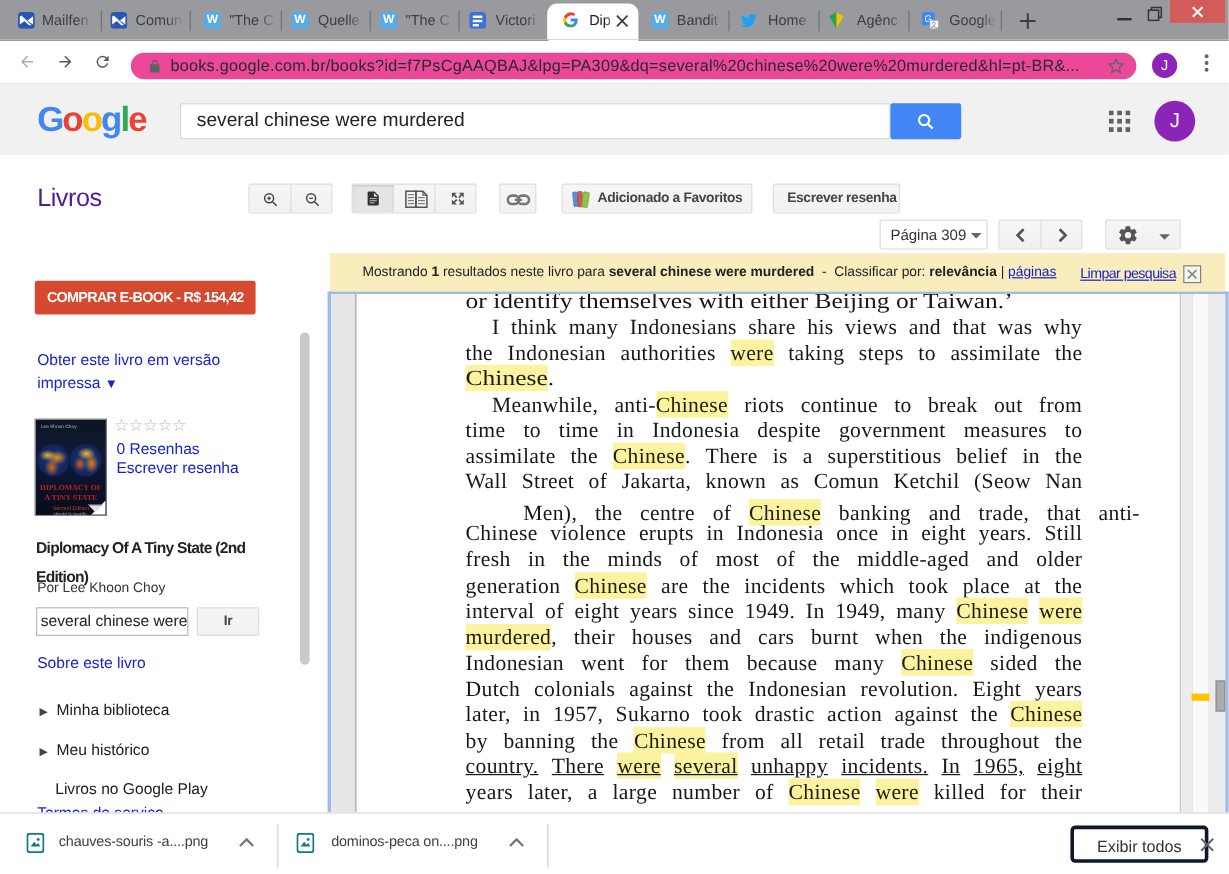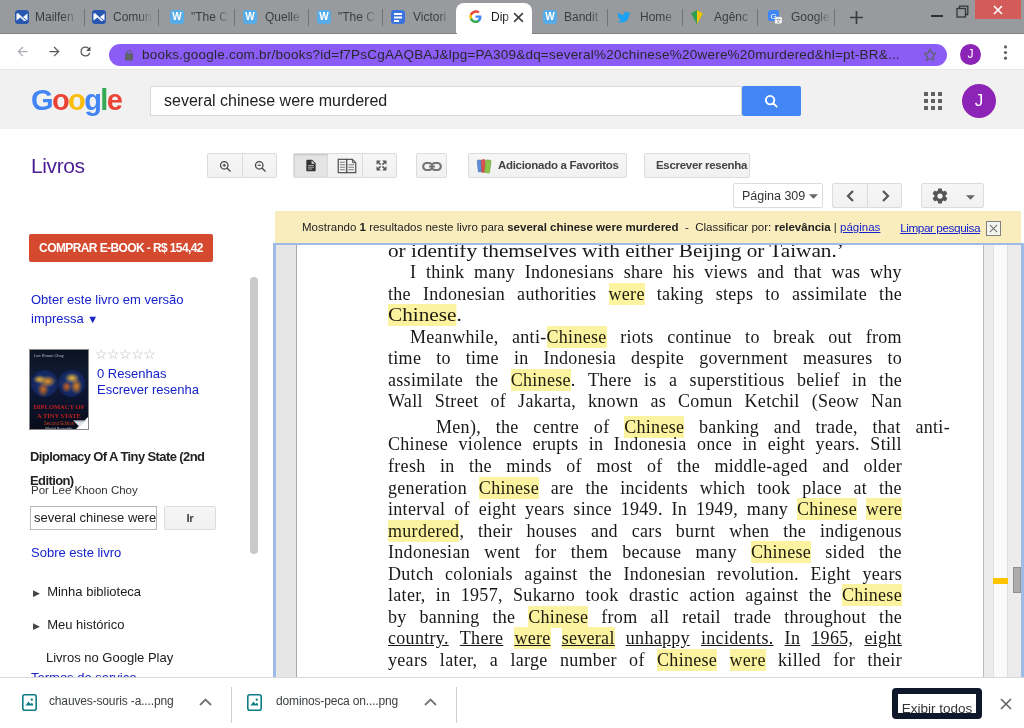--- a/index.html
+++ b/index.html
@@ -7,21 +7,21 @@
 .abs{position:absolute}
 
 #tabstrip{left:0;top:0;width:1024px;height:33px;background:#989a9d}
 .tabtxt{position:absolute;top:10px;font-size:12px;color:#3b3e41;white-space:nowrap;overflow:hidden;width:42px}
 .fade{position:absolute;top:8px;width:14px;height:18px;background:linear-gradient(90deg,rgba(152,154,157,0),#989a9d)}
 .sep{position:absolute;top:9px;width:1px;height:17px;background:#717477}
 .fav{position:absolute;top:10px;width:14px;height:14px;border-radius:3px}
 .wico{background:#57ace8;color:#fff;font-size:10px;font-weight:bold;text-align:center;line-height:14px}
 
 #navbar{left:0;top:33px;width:1024px;height:37px;background:#fff;border-top:1px solid #7e8083;border-bottom:1px solid #e8e8e8}
-#pill{position:absolute;left:109px;top:10px;width:838px;height:22px;border-radius:11px;background:#8b5cf6}
+#pill{position:absolute;left:109px;top:10px;width:838px;height:22px;border-radius:11px;background:#ec4899}
 #urltxt{position:absolute;left:33px;top:3px;font-size:13.5px;color:#28292c;white-space:nowrap;letter-spacing:0.22px}
 
 #header{left:0;top:70px;width:1024px;height:59px;background:#f1f1f1}
 #glogo{position:absolute;left:31px;top:14px;font-size:29px;font-weight:bold;letter-spacing:-1.6px}
 #hsearch{position:absolute;left:150px;top:16px;width:592px;height:30px;background:#fff;border:1px solid #d9d9d9;font-size:16px;color:#222;line-height:28px;padding-left:13px}
 #hbtn{position:absolute;left:742px;top:16px;width:59px;height:30px;background:#4285f4;border-radius:2px}
 
 .gbtn{position:absolute;height:25px;border:1px solid #dcdcdc;border-radius:2px;background:linear-gradient(#f6f6f6,#f1f1f1);color:#444;font-size:11.5px;font-weight:bold;letter-spacing:-0.3px;white-space:nowrap}
 .cell{position:absolute;top:0;height:23px;border-right:1px solid #dcdcdc}
 
@@ -549,17 +549,17 @@
   <svg class="abs" style="left:247px;top:16px" width="15" height="17" viewBox="0 0 15 17">
       <rect x="0.8" y="0.8" width="13.4" height="15.4" rx="2" fill="none" stroke="#0e7c86" stroke-width="1.6"></rect>
       <path d="M3.5 11.5 L6.5 7.5 L8.5 10 L10 8.5 L11.5 11.5 Z" fill="#0e7c86"></path>
       <circle cx="9.8" cy="5.6" r="1.2" fill="#0e7c86"></circle>
     </svg>
   <div class="dltxt" style="left:276px">dominos-peca on....png</div>
   <svg class="abs" style="left:424px;top:20px" width="13" height="8" viewBox="0 0 13 8">
       <path d="M1 7 L6.5 1.5 L12 7" fill="none" stroke="#757575" stroke-width="1.8"></path>
     </svg>
   <div class="dsep" style="left:456px"></div>
-  <div class="abs" style="left:892px;top:10px;width:90px;height:31px;border:6px solid #0f172a;border-radius:4px;font-size:13.5px;color:#333;text-align:center;line-height:29px">Exibir todos</div>
+  <div class="abs" style="left:892px;top:10px;width:115px;height:31px;border:3px solid #0f172a;border-radius:4px;font-size:13.5px;color:#333;text-align:center;line-height:29px">Exibir todos</div>
   <svg class="abs" style="left:1000px;top:20px" width="12" height="12" viewBox="0 0 12 12">
       <path d="M1 1 L11 11 M11 1 L1 11" stroke="#5f6368" stroke-width="1.6"></path>
     </svg>
 </div>
 
 </body></html>

